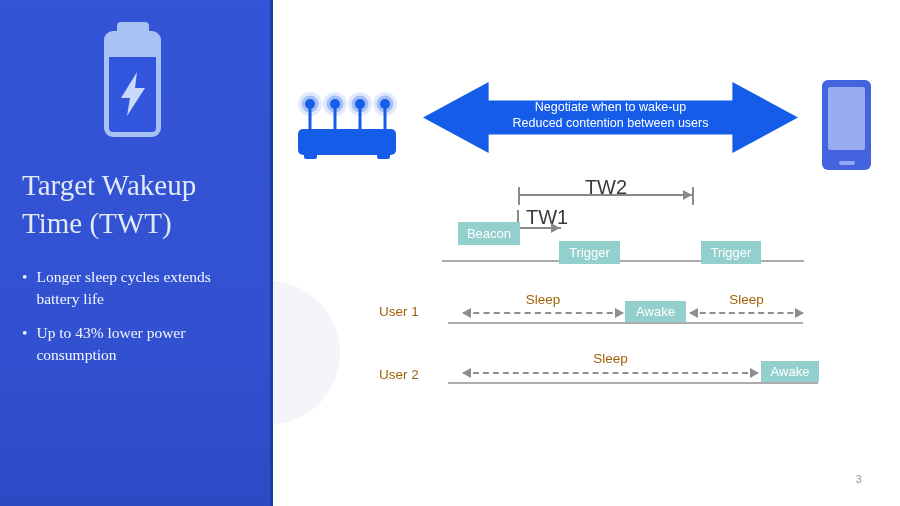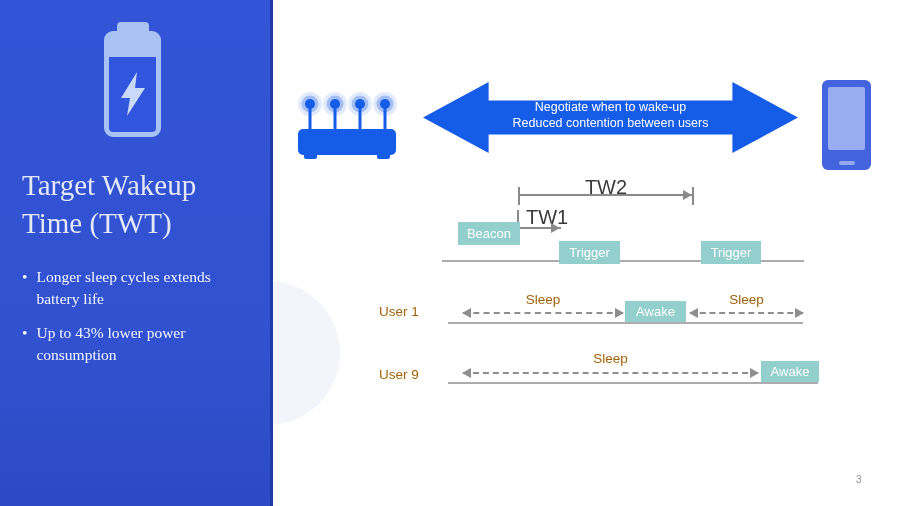--- a/index.html
+++ b/index.html
@@ -154,20 +154,20 @@
   <div class="chip" style="left:701px; top:241px; width:60px; height:23px; line-height:23px;">Trigger</div>
 
   <div class="lbl-sm" style="left:379px; top:304px;">User 1</div>
   <div class="baseline" style="left:448px; top:322px; width:355px;"></div>
   <div class="lbl-sm center" style="left:468px; top:292px; width:150px;">Sleep</div>
   <div class="darrow" style="left:463px; top:312px; width:160px;"></div>
   <div class="chip" style="left:625px; top:301px; width:61px; height:21px; line-height:21px;">Awake</div>
   <div class="lbl-sm center" style="left:690px; top:292px; width:113px;">Sleep</div>
   <div class="darrow" style="left:690px; top:312px; width:113px;"></div>
 
-  <div class="lbl-sm" style="left:379px; top:367px;">User 9</div>
+  <div class="lbl-sm" style="left:379px; top:367px;">User 2</div>
   <div class="baseline" style="left:448px; top:382px; width:370px;"></div>
   <div class="lbl-sm center" style="left:463px; top:351px; width:295px;">Sleep</div>
   <div class="darrow" style="left:463px; top:372px; width:295px;"></div>
   <div class="chip" style="left:761px; top:361px; width:58px; height:21px; line-height:21px;">Awake</div>
 
   <div class="page-num">3</div>
 </div>
 
 </body></html>

